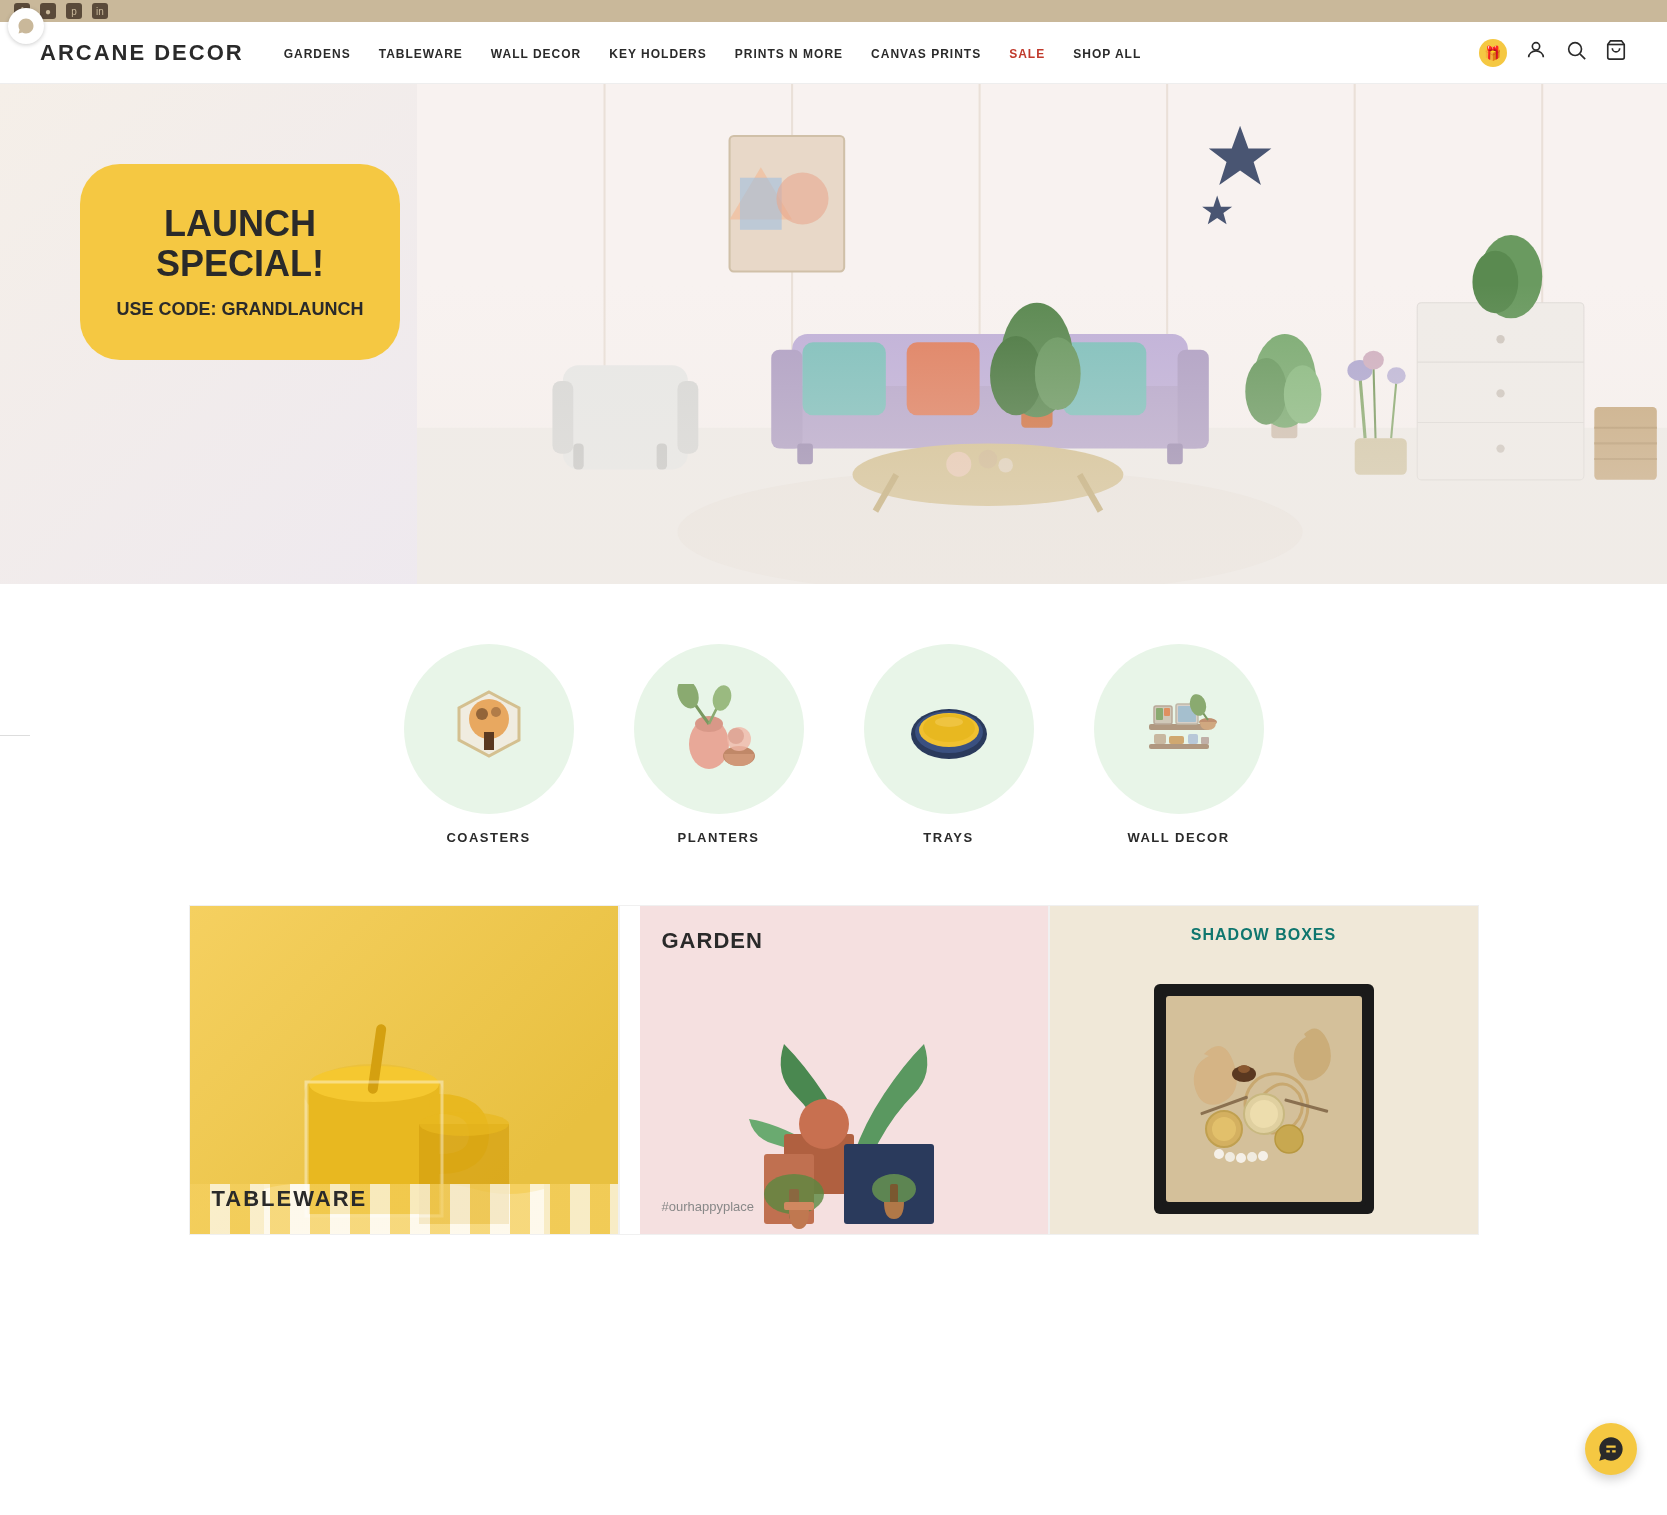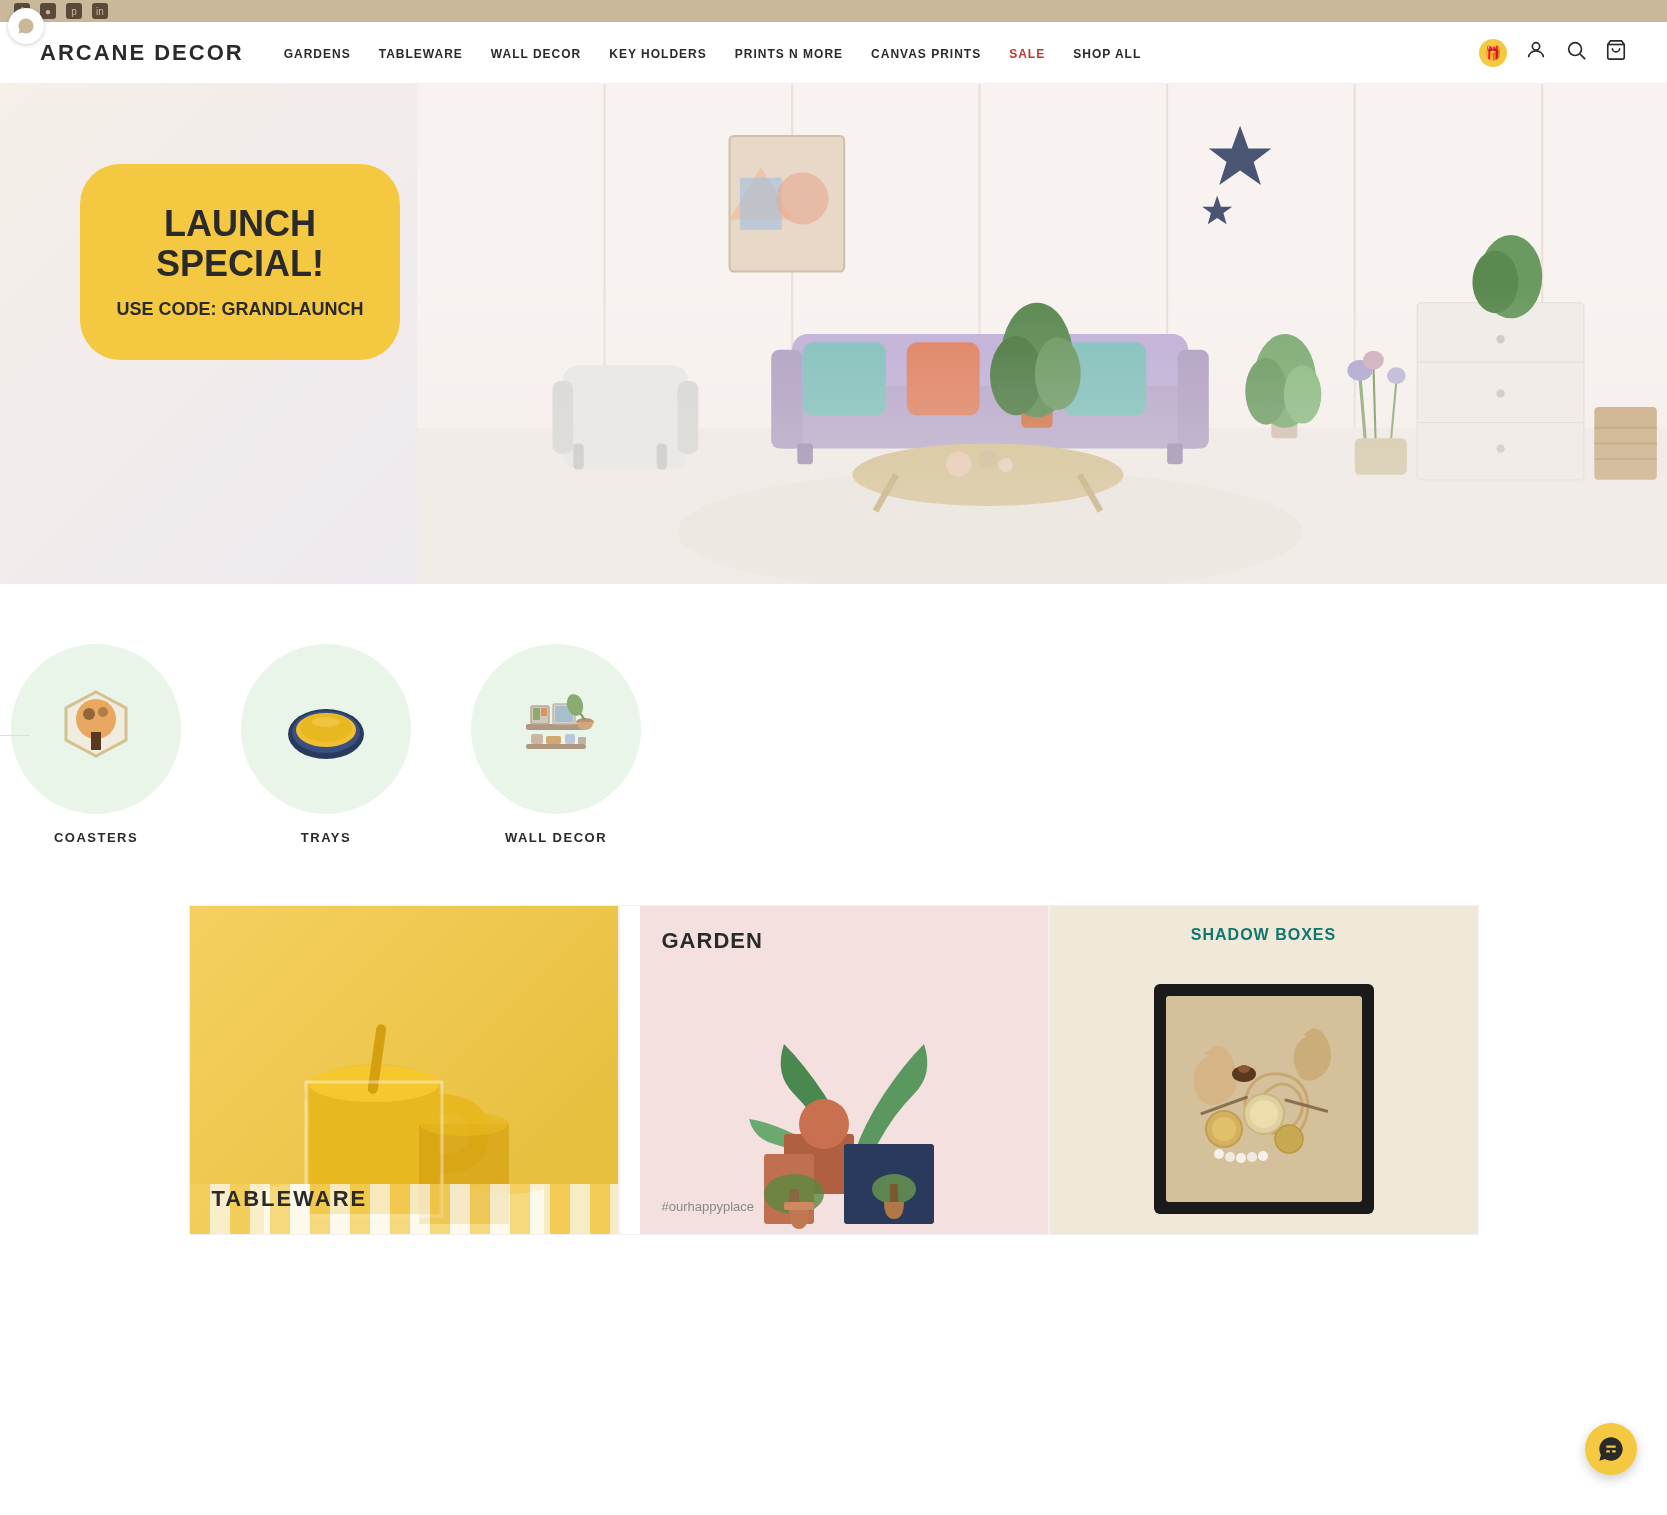--- a/index.html
+++ b/index.html
@@ -146,23 +146,23 @@
       color: #2a2a2a;
     }
     .promo-code {
       font-size: 18px;
       font-weight: 900;
       color: #2a2a2a;
     }
 
     
     .categories {
-      padding: 60px 11px 40px;
-      display: flex;
-      justify-content: flex-start;
+      padding: 60px 0 40px;
+      display: flex;
+      justify-content: center;
       gap: 60px;
     }
     .category-item {
       display: flex;
       flex-direction: column;
       align-items: center;
       cursor: pointer;
     }
     .category-circle {
       width: 170px;
@@ -419,20 +419,41 @@
           <circle cx="45" cy="35" r="20" fill="#e8a860"></circle>
           <rect x="40" y="48" width="10" height="18" fill="#5a3820"></rect>
 
           <circle cx="38" cy="30" r="6" fill="#5a3820" opacity="0.6"></circle>
           <circle cx="52" cy="28" r="5" fill="#7a5030" opacity="0.5"></circle>
         </svg>
       </div>
       <span class="category-label">COASTERS</span>
     </div>
 
+    <div class="category-item">
+      <div class="category-circle">
+        <svg width="90" height="90" viewBox="0 0 90 90">
+
+          <ellipse cx="35" cy="60" rx="20" ry="25" fill="#e8a898"></ellipse>
+          <ellipse cx="35" cy="40" rx="14" ry="8" fill="#d89888"></ellipse>
+
+          <path d="M35 40 Q20 20 15 10" stroke="#7a9860" stroke-width="3" fill="none"></path>
+          <ellipse cx="14" cy="10" rx="10" ry="15" fill="#8aaa70" transform="rotate(-20,14,10)"></ellipse>
+          <path d="M35 40 Q42 25 48 15" stroke="#8aaa70" stroke-width="2.5" fill="none"></path>
+          <ellipse cx="48" cy="14" rx="9" ry="13" fill="#9aba80" transform="rotate(15,48,14)"></ellipse>
+
+          <ellipse cx="65" cy="72" rx="16" ry="10" fill="#c08868"></ellipse>
+          <path d="M50 70 Q50 82 65 82 Q80 82 80 70" fill="#d09878"></path>
+
+          <circle cx="65" cy="55" r="12" fill="#f0b8a8" opacity="0.8"></circle>
+          <circle cx="62" cy="52" r="8" fill="#e0a898"></circle>
+        </svg>
+      </div>
+      <span class="category-label">PLANTERS</span>
+    </div>
 
     <div class="category-item">
       <div class="category-circle">
         <svg width="90" height="90" viewBox="0 0 90 90">
 
           <ellipse cx="45" cy="50" rx="38" ry="25" fill="#2a3a5c"></ellipse>
           <ellipse cx="45" cy="48" rx="34" ry="21" fill="#3a5080"></ellipse>
           <ellipse cx="45" cy="46" rx="30" ry="17" fill="#f0c030"></ellipse>
           <ellipse cx="45" cy="44" rx="26" ry="14" fill="#e8b820"></ellipse>
 

